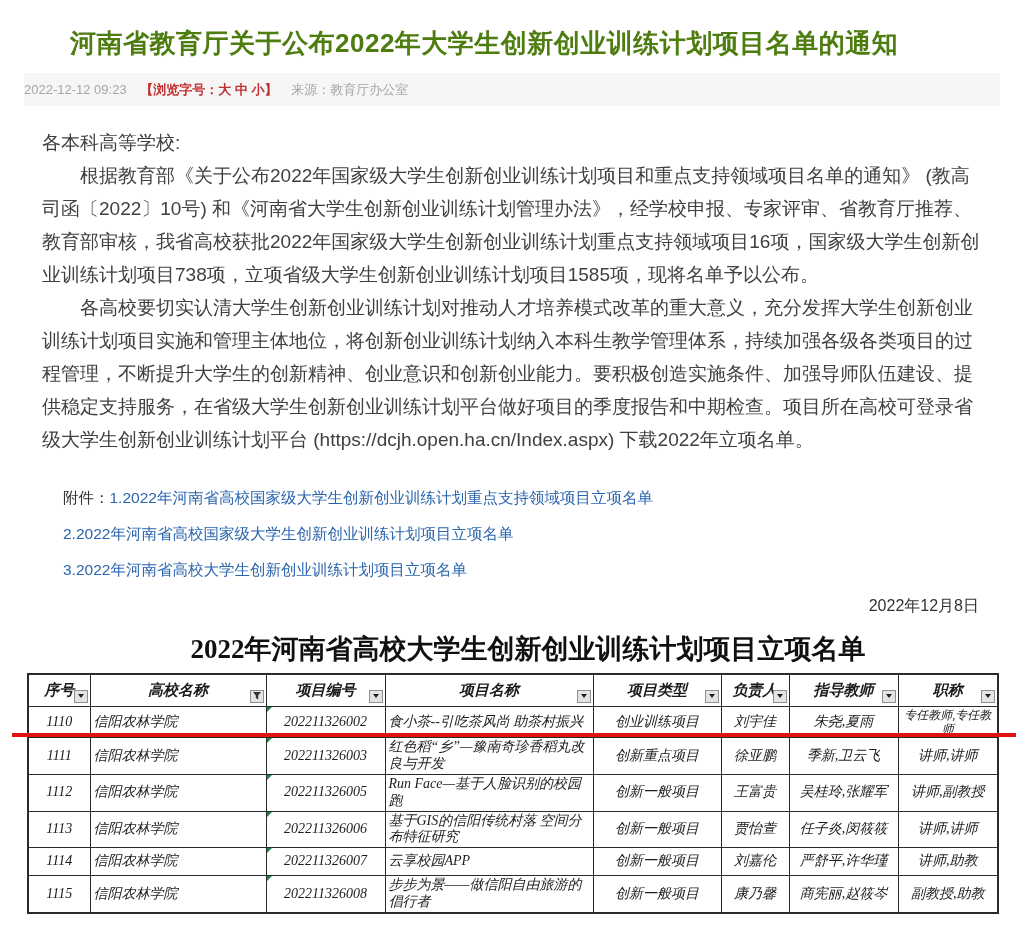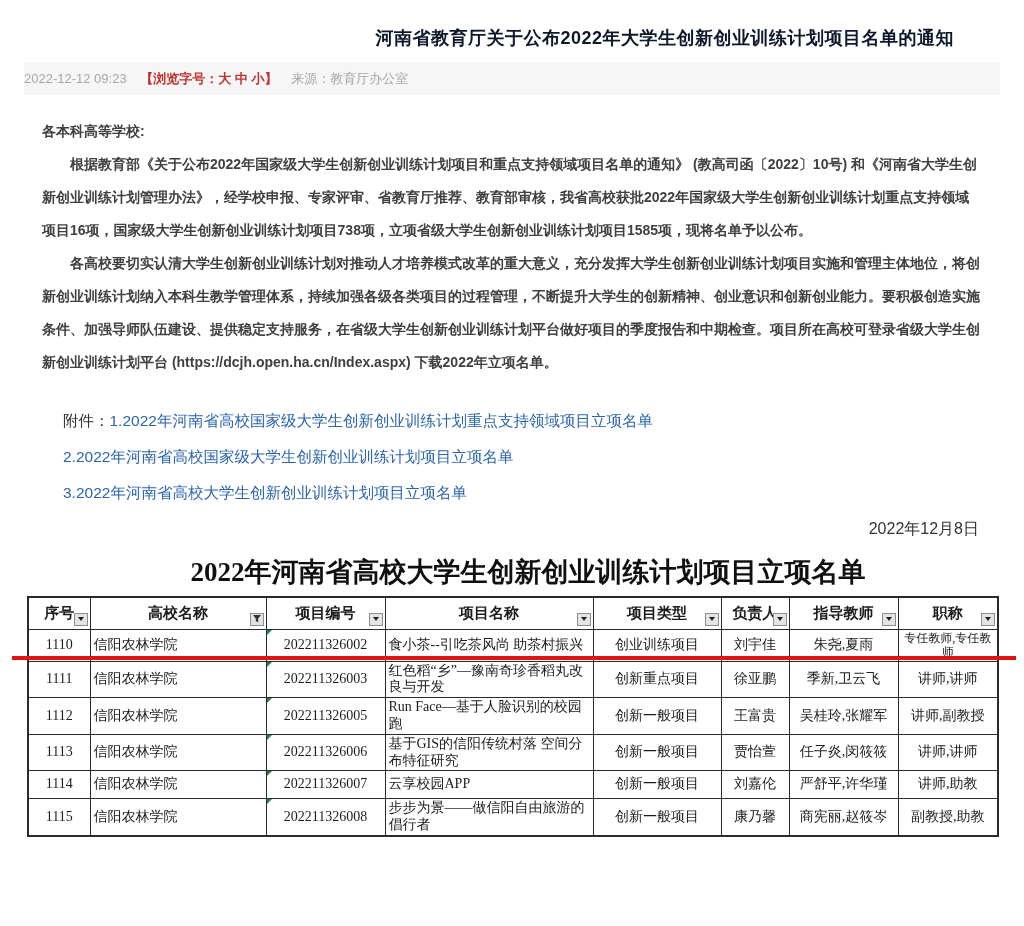--- a/index.html
+++ b/index.html
@@ -1,30 +1,30 @@
 <!DOCTYPE html>
 <html><head>
 <meta charset="utf-8">
 <style>
   html,body { margin:0; padding:0; background:#fff; }
   .page {
     width:1024px; height:926px; background:#fff; position:relative; overflow:hidden;
     font-family:"Liberation Sans","DejaVu Sans",sans-serif; color:#333;
   }
   .doc-title {
-    margin:26px 70px 0; text-align:right; font-size:18px; font-weight:bold;
-    color:#0f172a; letter-spacing:0.5px; line-height:1.35;
+    margin:26px 70px 0; text-align:left; font-size:26px; font-weight:bold;
+    color:#4d7c0f; letter-spacing:0.5px; line-height:1.35;
   }
   .doc-number { text-align:center; font-size:17px; color:#333; margin-top:14px; }
   .meta-bar {
     margin:12px 24px 0; height:33px; line-height:33px; background:#f6f6f6;
     font-size:13px; color:#a6a6a6;
   }
   .meta-red { color:#c23030; margin:0 10px; font-weight:bold; cursor:pointer; }
-  .body-text { margin:20px 42px 0; font-size:14px; line-height:33px; color:#404040;font-weight:bold; }
+  .body-text { margin:20px 42px 0; font-size:19px; line-height:33px; color:#404040; }
   .body-text p { margin:0; text-indent:2em; }
   .salutation { text-indent:0; }
   .attachments { margin:24px 42px 0 63px; font-size:15.5px; line-height:36px; }
   .att-label { color:#333; }
   .link { color:#2b65ae; text-decoration:none; cursor:pointer; }
   .doc-date { margin:8px 45px 0 0; text-align:right; font-size:16px; color:#333; }
   .table-title {
     margin:14px 0 6px; text-align:center; font-size:27px; font-weight:bold; color:#101010;
     font-family:"Liberation Serif","DejaVu Serif",serif;
     padding-left:32px;
@@ -32,21 +32,21 @@
   .table-wrap { position:relative; width:970px; margin:0 auto; }
   .red-line {
     position:absolute; left:-15px; width:1004px; top:60px; height:4px;
     background:#e01310; z-index:3;
   }
   table.projects {
     border-collapse:collapse; width:970px; table-layout:fixed;
     font-family:"Liberation Serif","DejaVu Serif",serif; color:#1c1c1c;
     border:2px solid #2a2a2a;
   }
-  .projects th, .projects td { border:1px solid #2a2a2a; padding:1px 3px; overflow:hidden; }
+  .projects th, .projects td { border:1px solid #2a2a2a; padding:1px 3px; overflow:hidden;font-style:italic; }
   .projects thead tr { height:32px; }
   .projects th { font-size:15px; font-weight:bold; position:relative; text-align:center; }
   .fbtn {
     position:absolute; right:2px; bottom:3px; width:14px; height:13px;
     background:#e4e4e4; border:1px solid #8f8f8f; box-sizing:border-box;
     display:flex; align-items:center; justify-content:center; cursor:pointer;
   }
   .arr {
     width:0; height:0; display:block;
     border-left:3.5px solid transparent; border-right:3.5px solid transparent;

